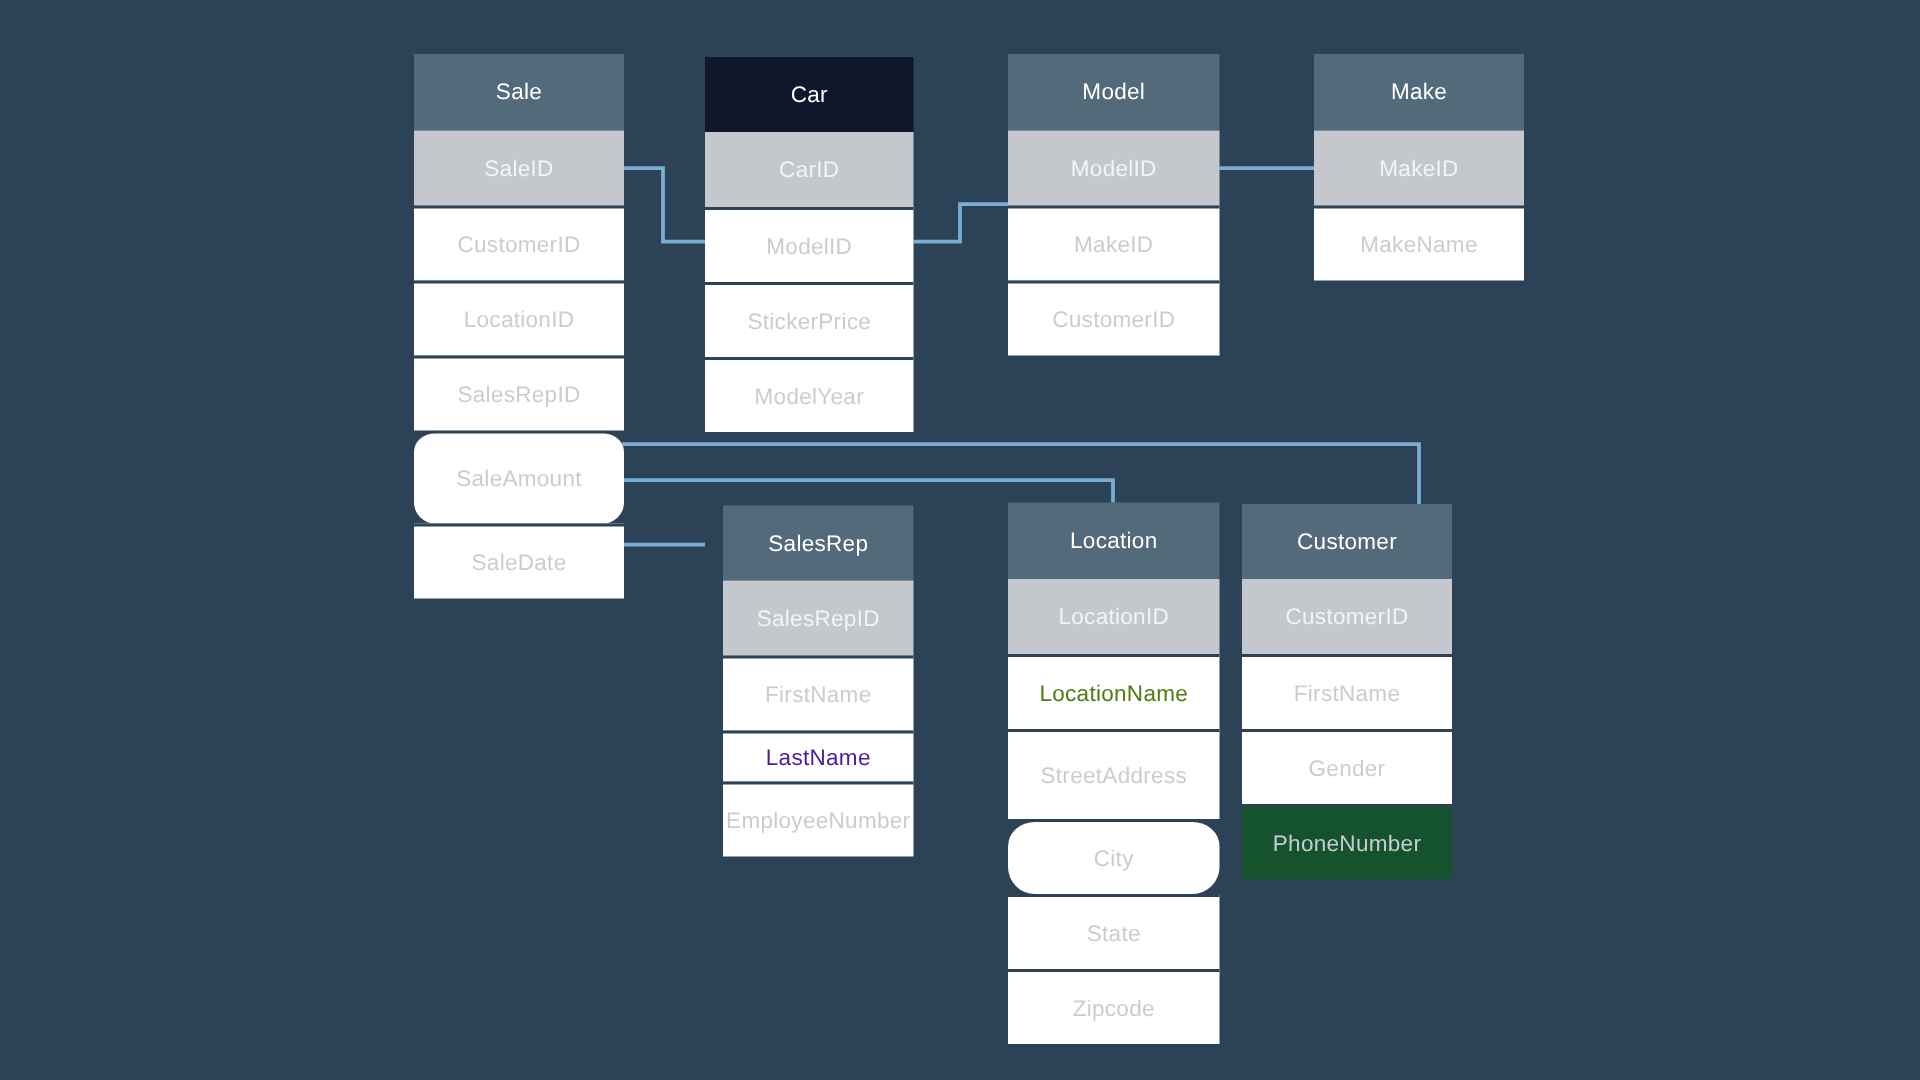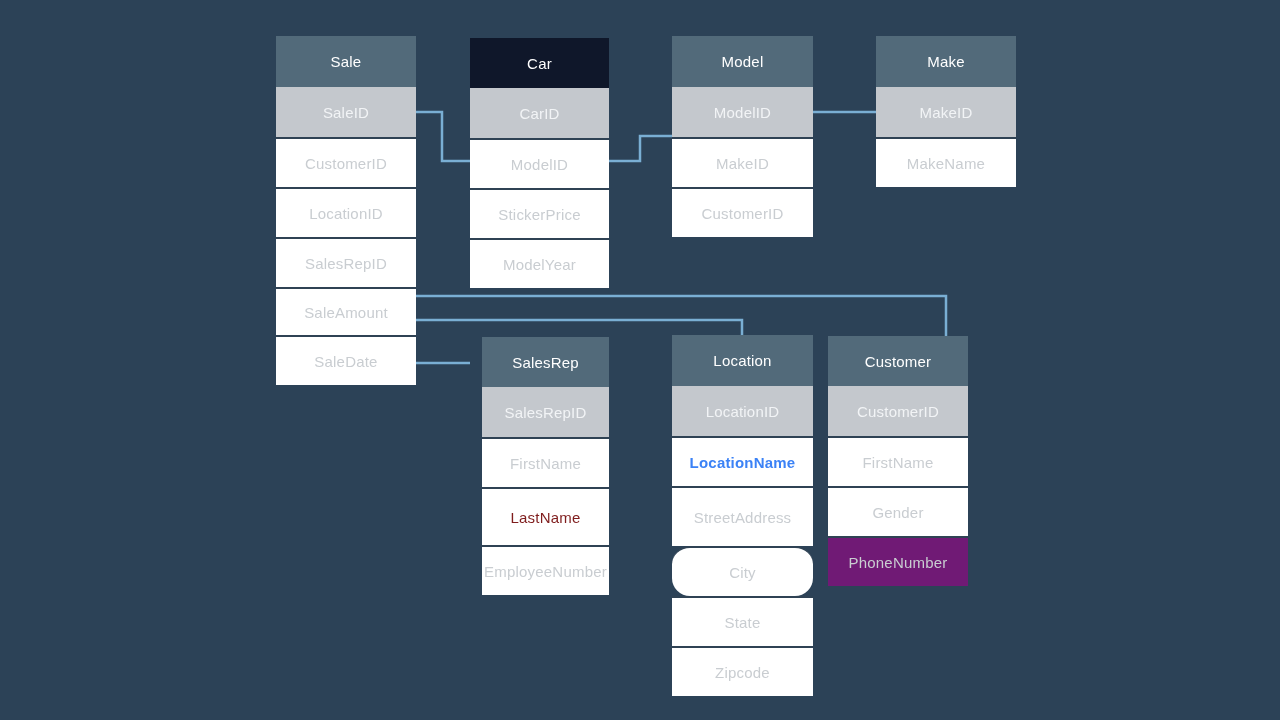--- a/index.html
+++ b/index.html
@@ -51,21 +51,21 @@
       <path d="M 410 296 L 946 296 L 946 336" fill="none" stroke="#7aafd4" stroke-width="2.5" stroke-linecap="butt" stroke-linejoin="miter"></path>
       <path d="M 410 320 L 742 320 L 742 335" fill="none" stroke="#7aafd4" stroke-width="2.5" stroke-linecap="butt" stroke-linejoin="miter"></path>
       <path d="M 410 363 L 470 363" fill="none" stroke="#7aafd4" stroke-width="2.5" stroke-linecap="butt" stroke-linejoin="miter"></path>
     </svg>
 <div class="entity" style="left: 276px; top: 36px; width: 140px;">
       <div class="entity-header" style="height: 51px; background: rgb(82, 106, 122);">Sale</div>
       <div class="field pk first" style="height: 50px; background: rgb(196, 200, 205);">SaleID</div>
       <div class="field" style="height: 50px; background: rgb(255, 255, 255); color: rgb(201, 205, 209);">CustomerID</div>
       <div class="field" style="height: 50px; background: rgb(255, 255, 255); color: rgb(201, 205, 209);">LocationID</div>
       <div class="field" style="height: 50px; background: rgb(255, 255, 255); color: rgb(201, 205, 209);">SalesRepID</div>
-      <div class="field" style="height: 48px; background: rgb(255, 255, 255); color: rgb(201, 205, 209);">SaleAmount</div>
+      <div class="field" style="height: 62px; background: rgb(255, 255, 255); color: rgb(201, 205, 209); border-radius: 14px;">SaleAmount</div>
       <div class="field" style="height: 50px; background: rgb(255, 255, 255); color: rgb(201, 205, 209);">SaleDate</div>
     </div>
     <div class="entity" style="left: 470px; top: 38px; width: 139px;">
       <div class="entity-header" style="height: 50px; background: #0f172a;">Car</div>
       <div class="field pk first" style="height: 50px; background: rgb(196, 200, 205);">CarID</div>
       <div class="field" style="height: 50px; background: rgb(255, 255, 255); color: rgb(201, 205, 209);">ModelID</div>
       <div class="field" style="height: 50px; background: rgb(255, 255, 255); color: rgb(201, 205, 209);">StickerPrice</div>
       <div class="field" style="height: 50px; background: rgb(255, 255, 255); color: rgb(201, 205, 209);">ModelYear</div>
     </div>
     <div class="entity" style="left: 672px; top: 36px; width: 141px;">
@@ -76,32 +76,32 @@
     </div>
     <div class="entity" style="left: 876px; top: 36px; width: 140px;">
       <div class="entity-header" style="height: 51px; background: rgb(82, 106, 122);">Make</div>
       <div class="field pk first" style="height: 50px; background: rgb(196, 200, 205);">MakeID</div>
       <div class="field" style="height: 50px; background: rgb(255, 255, 255); color: rgb(201, 205, 209);">MakeName</div>
     </div>
     <div class="entity" style="left: 470px; top: 337px; width: 139px; padding-left: 12px;">
       <div class="entity-header" style="height: 50px; background: rgb(82, 106, 122);">SalesRep</div>
       <div class="field pk first" style="height: 50px; background: rgb(196, 200, 205);">SalesRepID</div>
       <div class="field" style="height: 50px; background: rgb(255, 255, 255); color: rgb(201, 205, 209);">FirstName</div>
-      <div class="field" style="height: 58px; background: rgb(255, 255, 255); color: #7f1d1d;">LastName</div>
+      <div class="field" style="height: 34px; background: rgb(255, 255, 255); color: #4c1d95;">LastName</div>
       <div class="field" style="height: 50px; background: rgb(255, 255, 255); color: rgb(201, 205, 209);">EmployeeNumber</div>
     </div>
     <div class="entity" style="left: 672px; top: 335px; width: 141px;">
       <div class="entity-header" style="height: 51px; background: rgb(82, 106, 122);">Location</div>
       <div class="field pk first" style="height: 50px; background: rgb(196, 200, 205);">LocationID</div>
-      <div class="field" style="height: 50px; background: rgb(255, 255, 255); color: #3b82f6; font-weight: bold;">LocationName</div>
+      <div class="field" style="height: 50px; background: rgb(255, 255, 255); color: #4d7c0f;">LocationName</div>
       <div class="field" style="height: 60px; background: rgb(255, 255, 255); color: rgb(201, 205, 209);">StreetAddress</div>
       <div class="field" style="height: 50px; background: rgb(255, 255, 255); color: rgb(201, 205, 209); border-radius: 18px;">City</div>
       <div class="field" style="height: 50px; background: rgb(255, 255, 255); color: rgb(201, 205, 209);">State</div>
       <div class="field" style="height: 50px; background: rgb(255, 255, 255); color: rgb(201, 205, 209);">Zipcode</div>
     </div>
     <div class="entity" style="left: 828px; top: 336px; width: 140px;">
       <div class="entity-header" style="height: 50px; background: rgb(82, 106, 122);">Customer</div>
       <div class="field pk first" style="height: 50px; background: rgb(196, 200, 205);">CustomerID</div>
       <div class="field" style="height: 50px; background: rgb(255, 255, 255); color: rgb(201, 205, 209);">FirstName</div>
       <div class="field" style="height: 50px; background: rgb(255, 255, 255); color: rgb(201, 205, 209);">Gender</div>
-      <div class="field" style="height: 50px; background: #701a75; color: rgb(201, 205, 209);">PhoneNumber</div>
+      <div class="field" style="height: 50px; background: #14532d; color: rgb(201, 205, 209);">PhoneNumber</div>
     </div>
   </div>
 
 </body></html>

